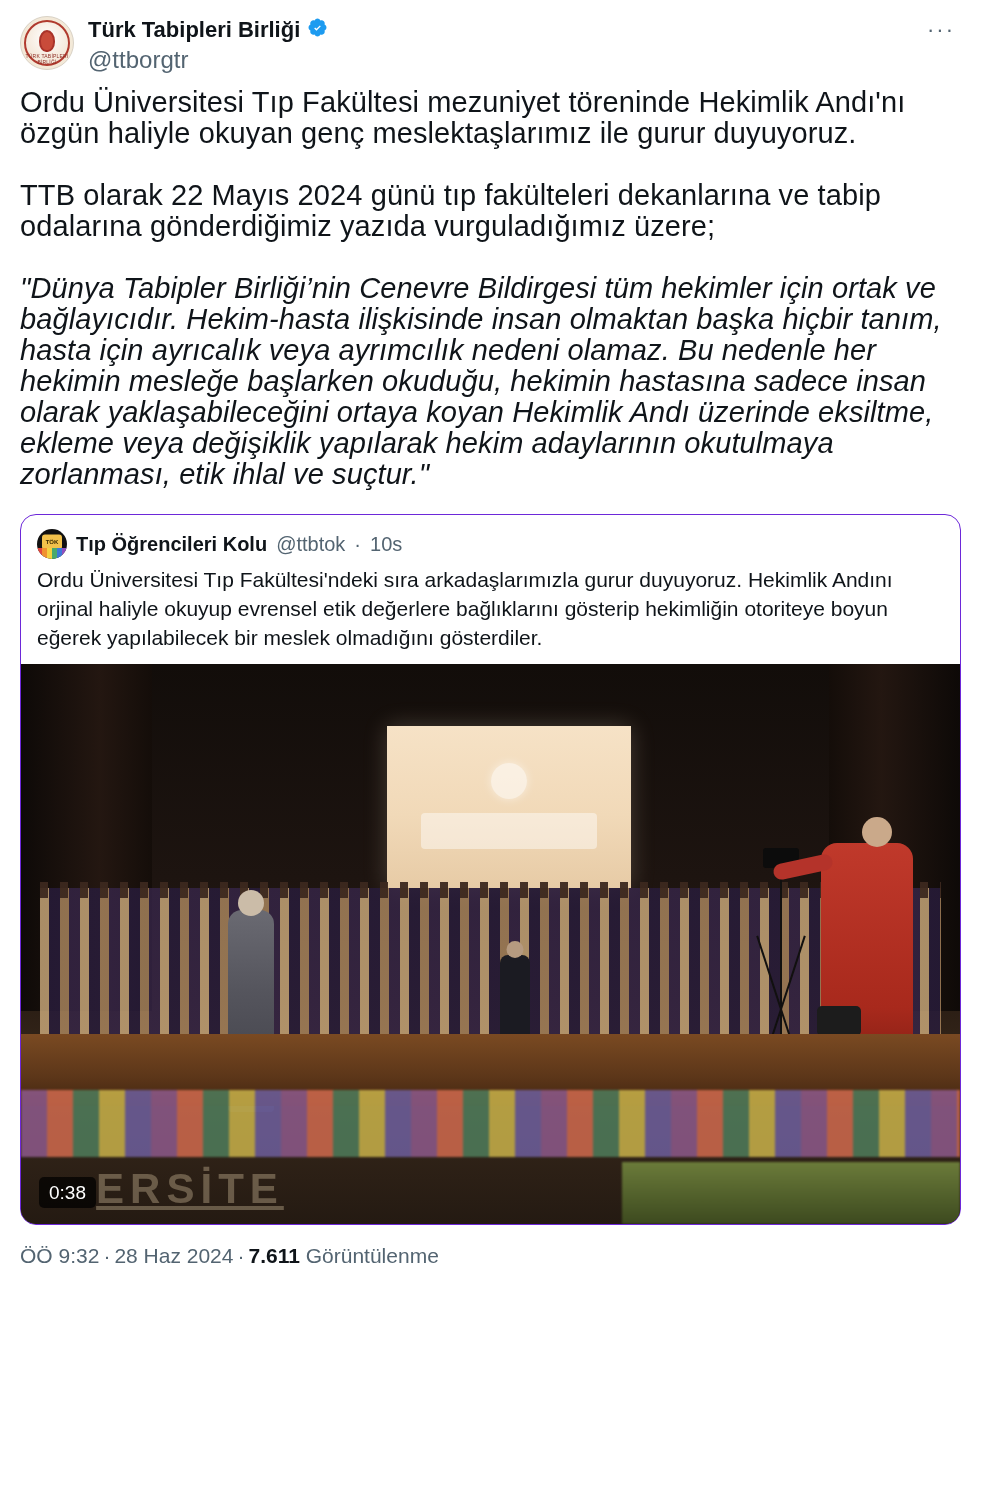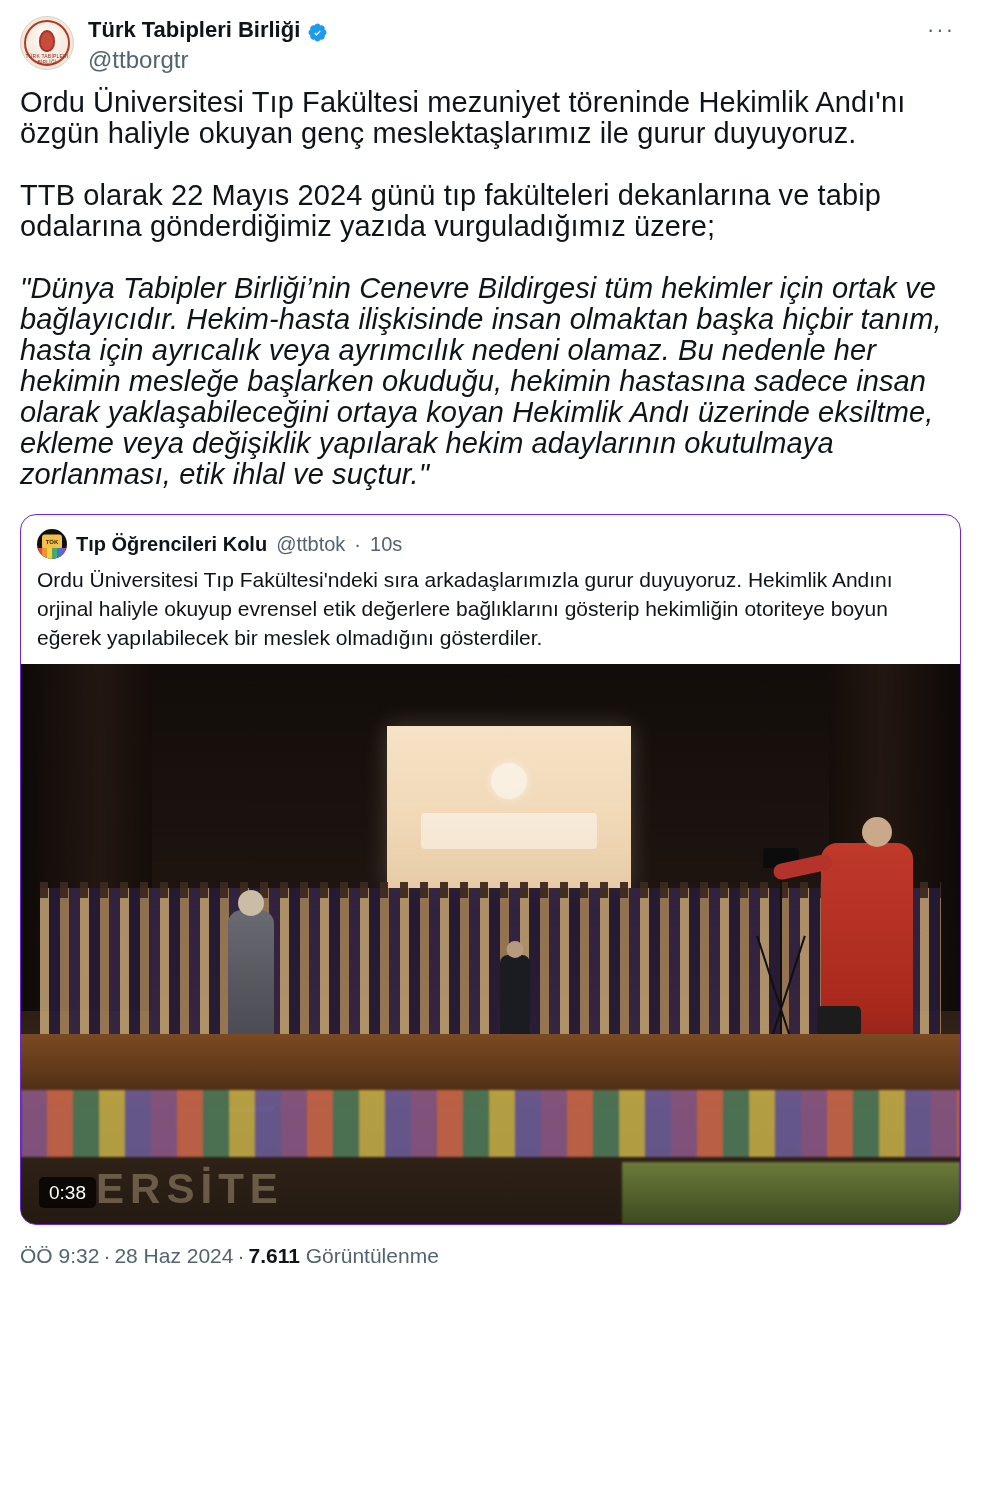--- a/index.html
+++ b/index.html
@@ -54,21 +54,21 @@
     position: absolute;
     bottom: 4px; left: 0; right: 0;
     text-align: center;
     font-size: 5px;
     letter-spacing: .2px;
     color: #8d2b22;
     font-family: "Liberation Sans", sans-serif;
   }
   .names { flex: 1 1 auto; min-width: 0; padding-top: 1px; }
   .name-line {
-    display: flex; align-items: flex-end; gap: 7px;
+    display: flex; align-items: flex-start; gap: 7px;
   }
   .display-name {
     font-size: 22px;
     font-weight: bold;
     line-height: 26px;
     color: #0f1419;
   }
   .verified {
     width: 21px; height: 21px;
     flex: 0 0 21px;
@@ -309,20 +309,21 @@
         #c9b24a 78px, #c9b24a 104px,
         #6e5f9e 104px, #6e5f9e 130px);
     opacity: .85;
     filter: blur(1px);
   }
   .letters {
     position: absolute; left: 8%; bottom: 2%;
     font-size: 42px; font-weight: bold;
     color: rgba(225,205,170,.35);
     letter-spacing: 6px;
+    text-decoration: underline;
   }
   .grass {
     position: absolute; left: 64%; right: 0; bottom: 0; height: 11%;
     background: linear-gradient(to bottom, #6b7b3a, #3d4a1f);
     filter: blur(1px);
   }
   .duration {
     position: absolute;
     left: 18px; bottom: 16px;
     background: rgba(0,0,0,.72);

